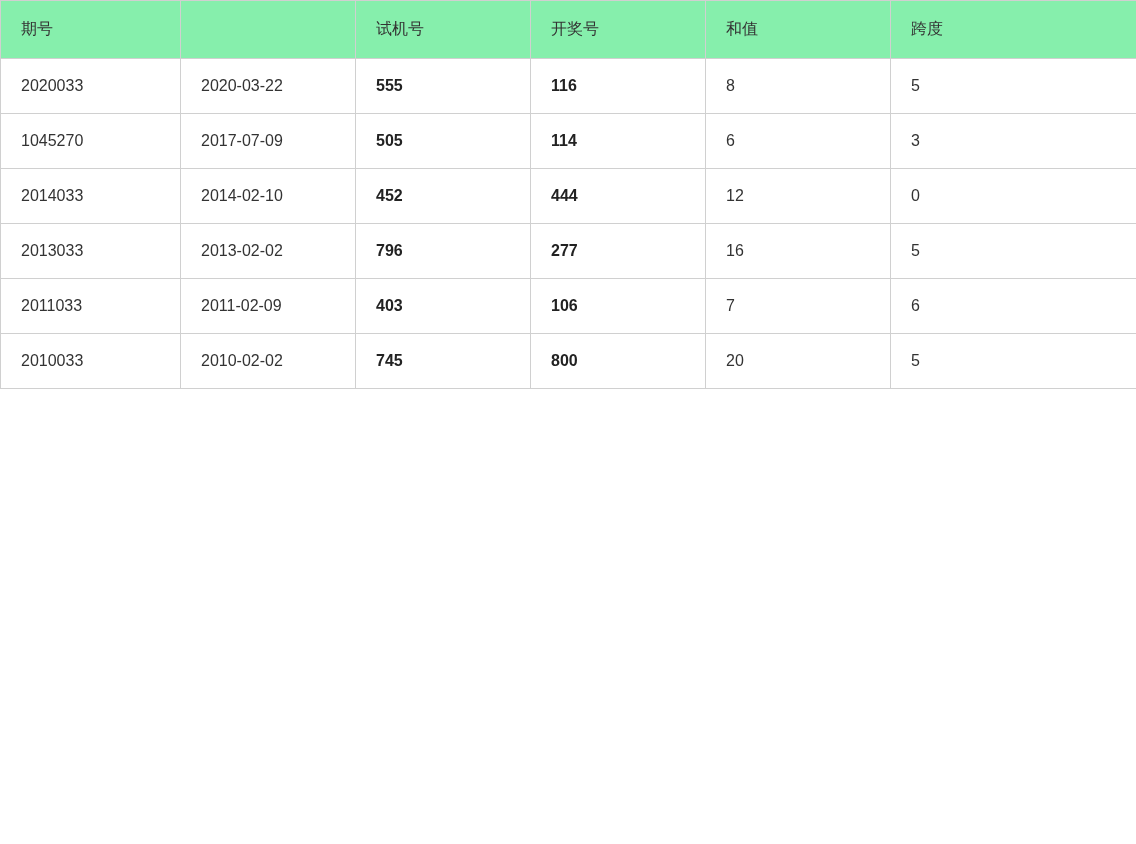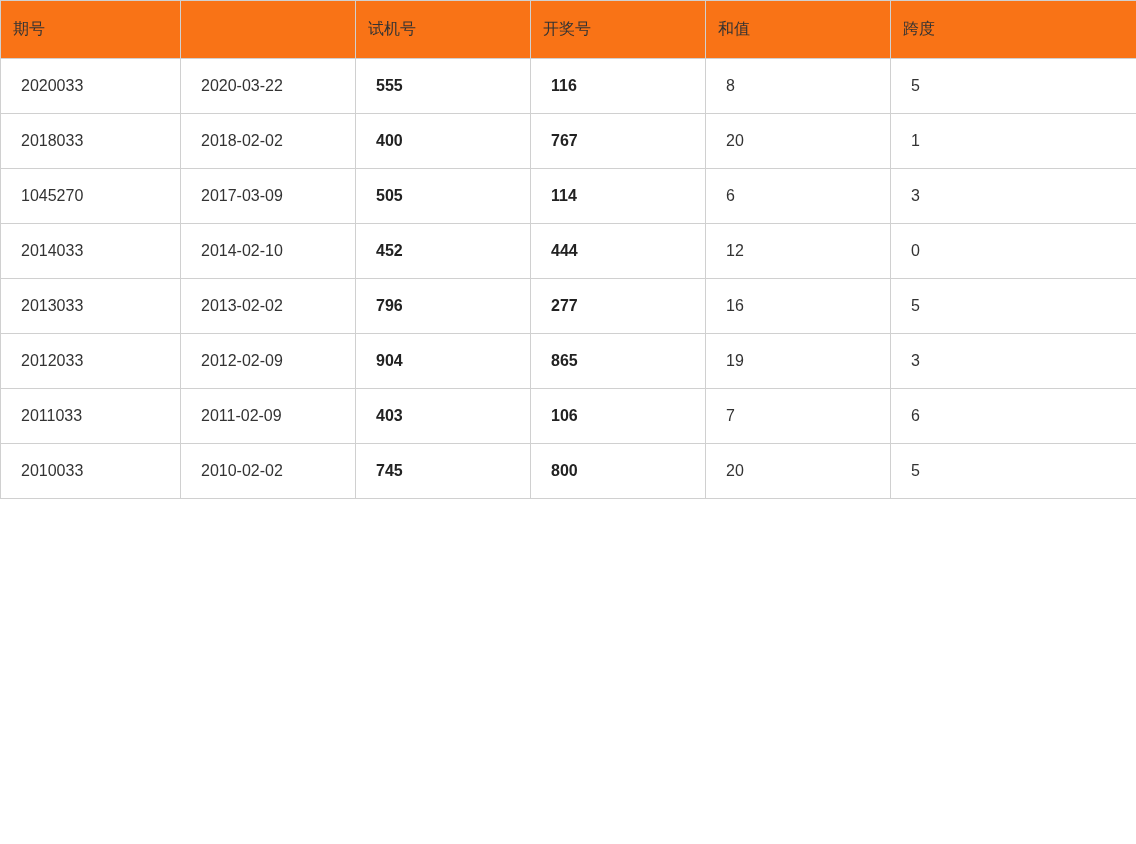--- a/index.html
+++ b/index.html
@@ -30,26 +30,26 @@
 
     col.col-qihao   { width: 180px; }
     col.col-date    { width: 175px; }
     col.col-shiji   { width: 175px; }
     col.col-kaijang { width: 175px; }
     col.col-hezhi   { width: 185px; }
     col.col-kuadu   { width: 246px; }
 
     thead tr th {
       border: 1px solid #d0d0d0;
-      padding: 18px 12px;
+      padding: 18px 20px;
       text-align: left;
       font-weight: normal;
       font-size: 16px;
       color: #333;
-      background: #f97316;
+      background: #86efac;
     }
 
     tbody tr td {
       border: 1px solid #d0d0d0;
       padding: 18px 20px;
       font-size: 16px;
       color: #333;
       background: #ffffff;
     }
 
@@ -85,30 +85,22 @@
     <tbody id="table-body">
     <tr>
           <td>2020033</td>
           <td>2020-03-22</td>
           <td class="bold-val">555</td>
           <td class="bold-val">116</td>
           <td>8</td>
           <td>5</td>
         </tr>
         <tr>
-          <td>2018033</td>
-          <td>2018-02-02</td>
-          <td class="bold-val">400</td>
-          <td class="bold-val">767</td>
-          <td>20</td>
-          <td>1</td>
-        </tr>
-        <tr>
           <td>1045270</td>
-          <td>2017-03-09</td>
+          <td>2017-07-09</td>
           <td class="bold-val">505</td>
           <td class="bold-val">114</td>
           <td>6</td>
           <td>3</td>
         </tr>
         <tr>
           <td>2014033</td>
           <td>2014-02-10</td>
           <td class="bold-val">452</td>
           <td class="bold-val">444</td>
@@ -117,28 +109,20 @@
         </tr>
         <tr>
           <td>2013033</td>
           <td>2013-02-02</td>
           <td class="bold-val">796</td>
           <td class="bold-val">277</td>
           <td>16</td>
           <td>5</td>
         </tr>
         <tr>
-          <td>2012033</td>
-          <td>2012-02-09</td>
-          <td class="bold-val">904</td>
-          <td class="bold-val">865</td>
-          <td>19</td>
-          <td>3</td>
-        </tr>
-        <tr>
           <td>2011033</td>
           <td>2011-02-09</td>
           <td class="bold-val">403</td>
           <td class="bold-val">106</td>
           <td>7</td>
           <td>6</td>
         </tr>
         <tr>
           <td>2010033</td>
           <td>2010-02-02</td>

